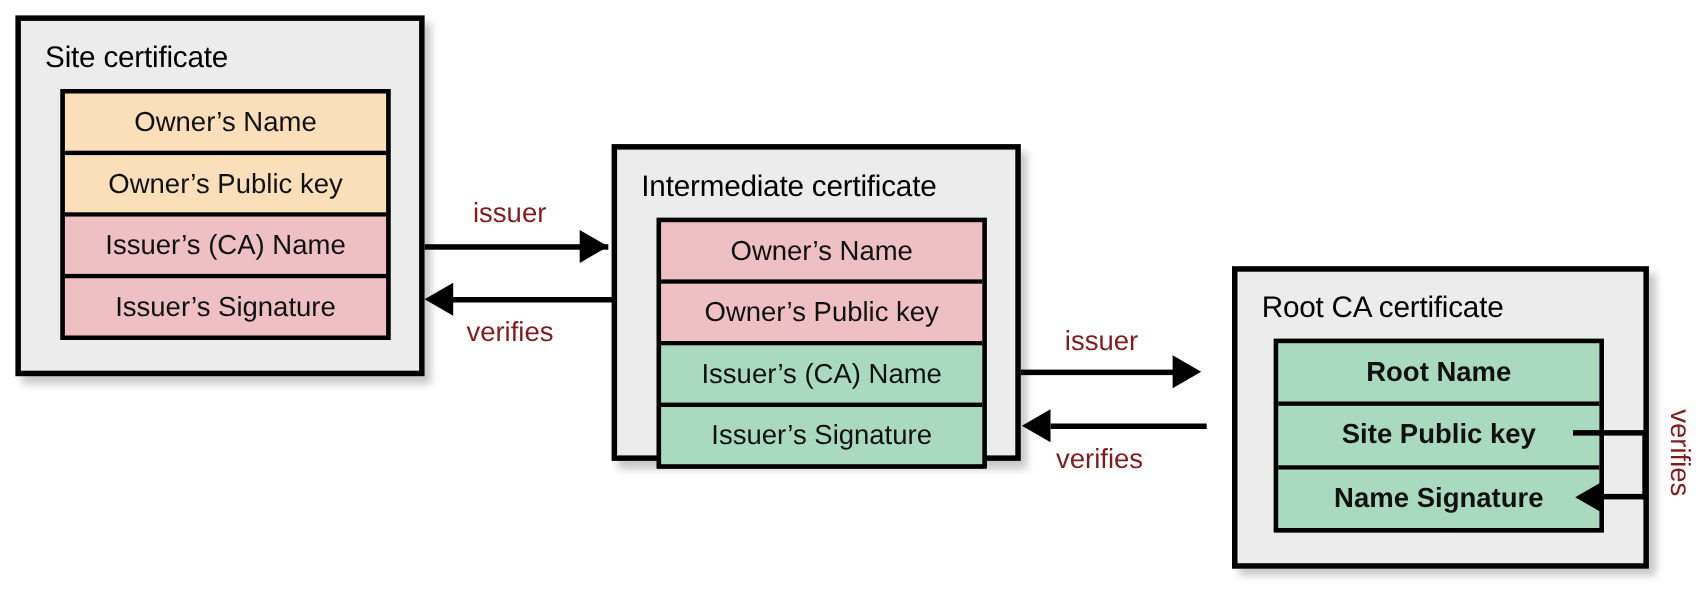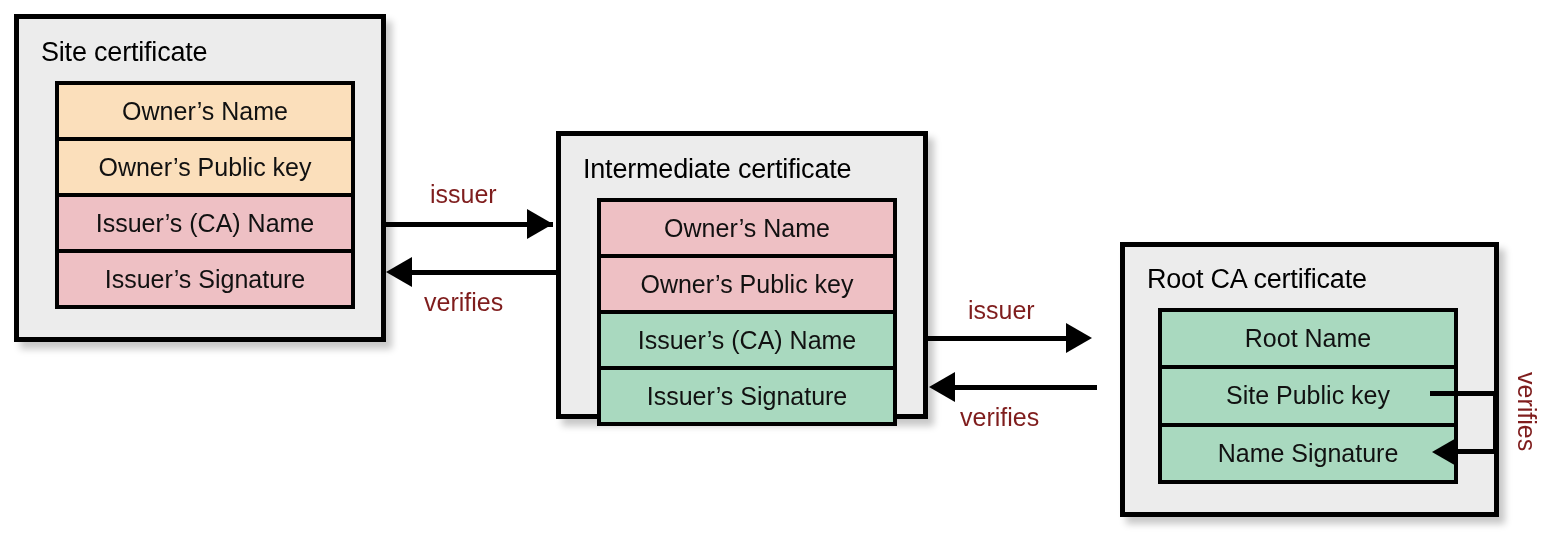--- a/index.html
+++ b/index.html
@@ -120,21 +120,21 @@
     <div class="rows" style="left:36px; top:62px; width:300px; height:228px;">
       <div class="row fill-pink">Owner’s Name</div>
       <div class="row fill-pink">Owner’s Public key</div>
       <div class="row fill-green">Issuer’s (CA) Name</div>
       <div class="row fill-green">Issuer’s Signature</div>
     </div>
   </div>
 
   <div class="cert" style="left:1097px; top:242px; width:379px; height:275px;margin-left:23px;">
     <div class="cert-title" style="top:17px;">Root CA certificate</div>
-    <div class="rows" style="left:33px; top:61px; width:300px; height:176px;">
+    <div class="rows" style="left:33px; top:61px; width:300px; height:176px;font-weight:bold;">
       <div class="row fill-green">Root Name</div>
       <div class="row fill-green">Site Public key</div>
       <div class="row fill-green">Name Signature</div>
     </div>
   </div>
 
   <div class="arrow-line" style="left:386px; top:222px; width:167px;"></div>
   <div class="arrow-head right" style="left:527px; top:209px;"></div>
   <div class="arrow-label" style="left:430px; top:180px;">issuer</div>
 

